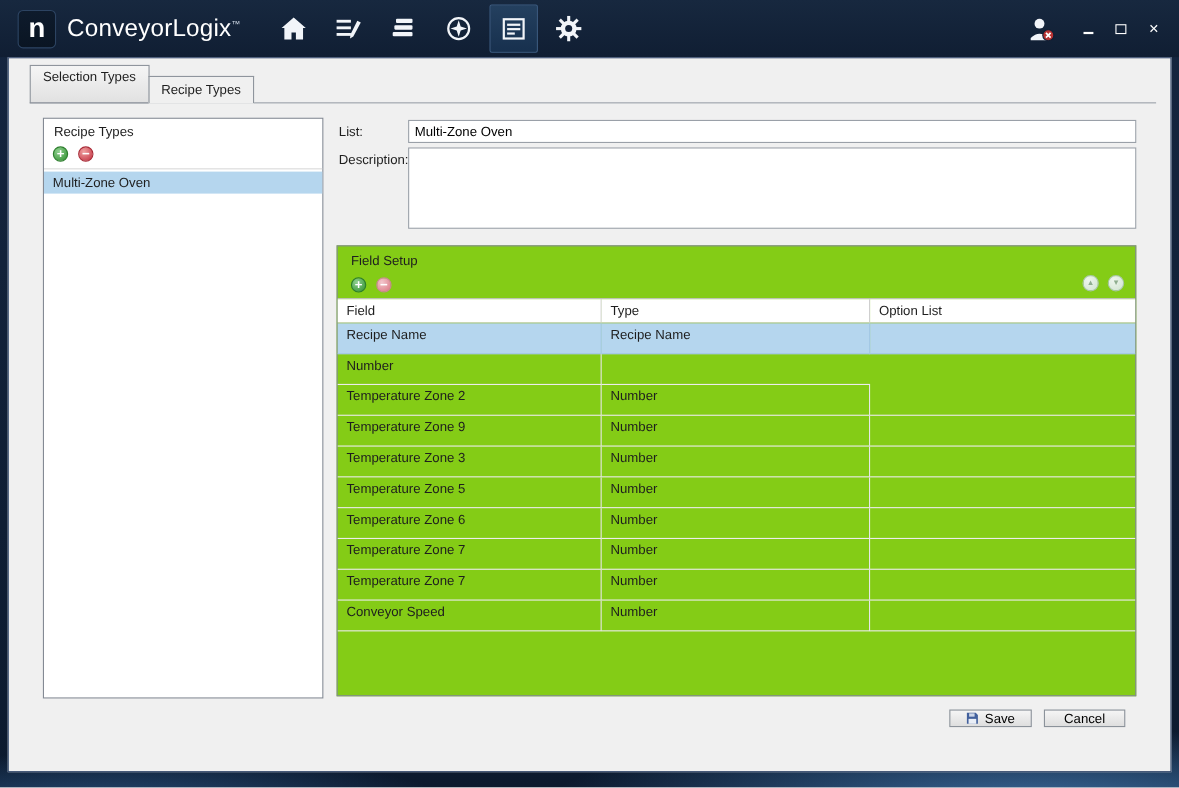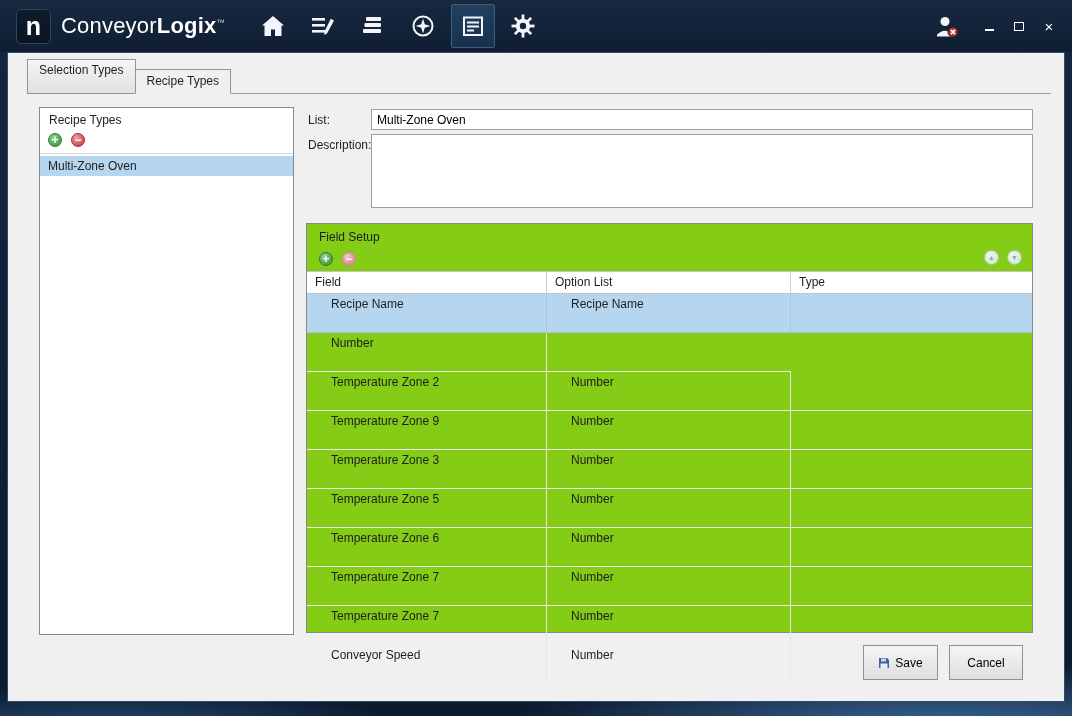--- a/index.html
+++ b/index.html
@@ -21,21 +21,21 @@
     background:linear-gradient(#17283f,#101e33);
   }
   .logo{
     width:35px; height:35px; border-radius:5px; flex:0 0 auto;
     background:linear-gradient(#0e1b2c,#0a1523); border:1px solid #2c4361;
     display:flex; align-items:center; justify-content:center;
     color:#fff; font-size:25px; font-weight:bold; line-height:1;
   }
   .brand{ margin-left:10px; color:#fff; font-size:22px; letter-spacing:.2px; white-space:nowrap; }
   .brand .b1{ font-weight:400; }
-  .brand .b2{ font-weight:700;text-align:right; }
+  .brand .b2{ font-weight:400;text-align:right; }
   .brand sup{ font-size:8px; color:#cfd9e6; }
 
   .nav{ display:flex; align-items:center; margin-left:26px; gap:6px; }
   .nav-item{
     width:44px; height:44px; display:flex; align-items:center; justify-content:center;
     border:1px solid transparent; border-radius:2px; cursor:default;
   }
   .nav-item.active{
     background:linear-gradient(#24405f,#17304e);
     border:1px solid #3d5d82;
@@ -114,27 +114,27 @@
     background:#84cc16; border:1px solid #848a94;
   }
   .fs-title{ padding:6px 12px 3px; }
   .fs-toolbar{ position:relative; height:24px; padding:2px 12px; display:flex; align-items:center; gap:9px; }
   .fs-move{ position:absolute; right:10px; top:3px; display:flex; gap:8px; }
 
   .thead, .trow{ display:grid; grid-template-columns:240px 244px 1fr; }
   .thead{ border-top:1px solid #c4c4c4; border-bottom:1px solid #c4c4c4; }
   .thead .cell{ height:21px; line-height:20px; padding:0 8px; border-right:1px solid #cfcfcf; background:#fff; }
   .thead .cell:last-child{ border-right:none; }
-  .trow .cell{ height:39px; line-height:20px; padding:0 24px; border-right:1px solid #e6e6e6; border-bottom:1px solid #ececec; white-space:nowrap; overflow:hidden; }
+  .trow .cell{ height:28px; line-height:20px; padding:0 8px; border-right:1px solid #e6e6e6; border-bottom:1px solid #ececec; white-space:nowrap; overflow:hidden; }
   .trow .cell:last-child{ border-right:none; }
   .trow.selected .cell{ background:#b5d6ee; border-bottom-color:#a3c8e4; border-right-color:#a3c8e4; }
 
   
   .btn{
-    position:absolute; top:592px; height:35px;
+    position:absolute; top:592px; height:16px;
     display:inline-flex; align-items:center; justify-content:center; gap:5px;
     background:linear-gradient(#f5f5f5,#dedede); border:1px solid #8b929a;
     font:inherit; padding:0 10px; cursor:default;
   }
   .btn-save{ left:855px; width:75px; }
   .btn-cancel{ left:941px; width:74px; }
 </style>
 </head>
 <body>
 
@@ -262,22 +262,22 @@
       <div class="fs-toolbar">
         <span class="cbtn cbtn-add">+</span>
         <span class="cbtn cbtn-del pale">−</span>
         <span class="fs-move">
           <span class="cbtn cbtn-move">▲</span>
           <span class="cbtn cbtn-move">▼</span>
         </span>
       </div>
       <div class="thead">
         <div class="cell">Field</div>
+        <div class="cell">Type</div>
         <div class="cell">Option List</div>
-        <div class="cell">Type</div>
       </div>
       <div>
           <div class="trow selected">
             <div class="cell">Recipe Name</div>
             <div class="cell">Recipe Name</div>
             <div class="cell"></div>
           </div>
           <div class="trow">
             <div class="cell">Number</div>
             <div class="cell"></div>

